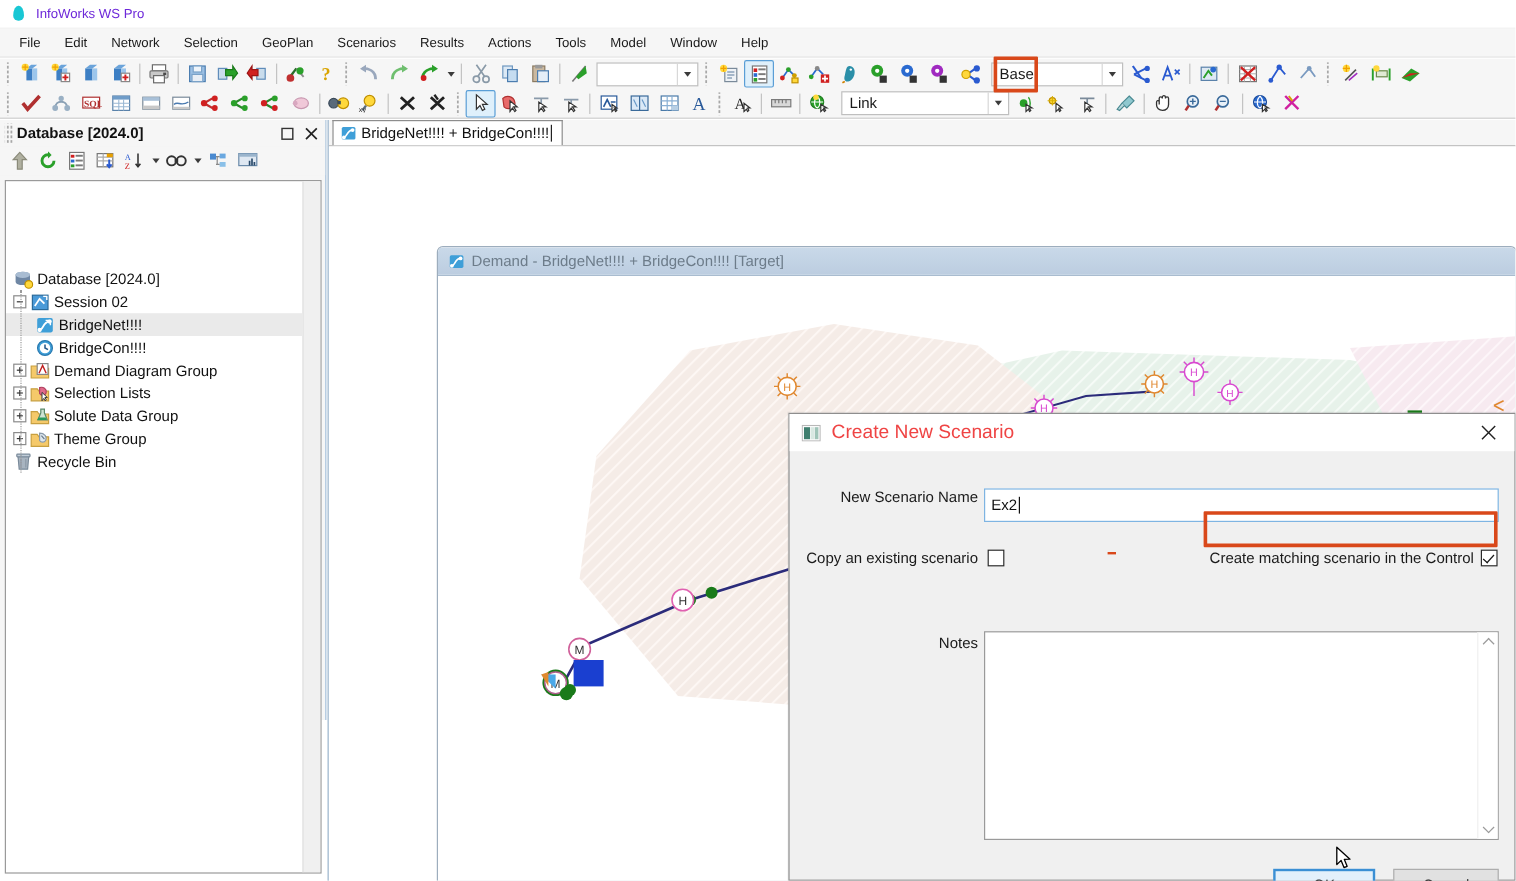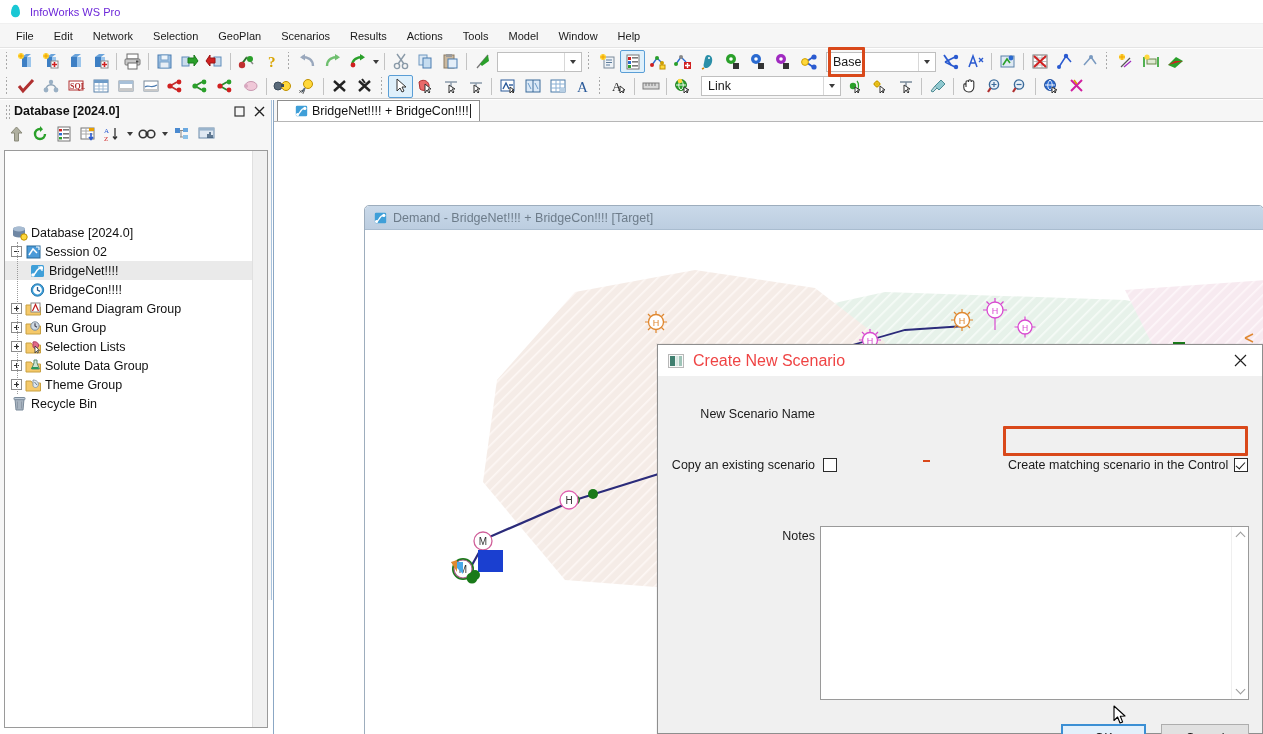--- a/index.html
+++ b/index.html
@@ -151,21 +151,21 @@
   .mdi {
     position: absolute; left: 273px; top: 100px; right: 0; bottom: 0;
     background: #ffffff; border-left: 1px solid #8ba7c4;
   }
   .mdi-tabstrip {
     position: absolute; left: 0; top: 0; right: 0; height: 22px;
     background: #f6f6f6; border-bottom: 1px solid #b6b6b6;
   }
   .mdi-tab {
     position: absolute; left: 3px; top: 0px; height: 21px;
-    display: flex; align-items: center; padding: 0 8px 0 16px;
+    display: flex; align-items: center; padding: 0 8px 0 5px;
     background: #ffffff; border: 1px solid #8d8d8d; border-bottom: none;
     font-size: 12.5px; color: #111;
   }
   .mdi-tab .ticon { width: 15px; height: 14px; margin-right: 3px; }
   .tab-caret {
     width: 1px; height: 14px; background: #222; margin-left: 1px;
   }
   .mdi-body { position: absolute; left: 0; top: 22px; right: 0; bottom: 0;
     background: #ffffff; overflow: hidden; }
 
@@ -994,30 +994,20 @@
           <span class="tindent" style="width:2px"></span>
           <span class="expander plus"></span>
           <span class="ticon"><svg width="17" height="16" viewBox="0 0 17 16">
                 <path d="M1 4 h5 l1.5 2 h8 v8 h-14.5Z" fill="#f5c96a" stroke="#c8a040"></path>
                 <rect x="6" y="2" width="9" height="9" fill="#fff" stroke="#888"></rect>
                 <path d="M7.5 10 L10.5 3.5 L13.5 10" stroke="#c02020" stroke-width="1.2" fill="none"></path>
               </svg></span>
           <span>Demand Diagram Group</span>
         </div>
 
-        <div class="tnode">
-          <span class="tindent" style="width:2px"></span>
-          <span class="expander plus"></span>
-          <span class="ticon"><svg width="17" height="16" viewBox="0 0 17 16">
-                <path d="M1 4 h5 l1.5 2 h8 v8 h-14.5Z" fill="#f5c96a" stroke="#c8a040"></path>
-                <circle cx="10" cy="6" r="4.2" fill="#cfd9e2" stroke="#7a8a9a"></circle>
-                <path d="M10 3.3 V6 L12 7.2" stroke="#445" stroke-width="1.2" fill="none"></path>
-              </svg></span>
-          <span>Run Group</span>
-        </div>
 
         <div class="tnode">
           <span class="tindent" style="width:2px"></span>
           <span class="expander plus"></span>
           <span class="ticon"><svg width="17" height="16" viewBox="0 0 17 16">
                 <path d="M1 4 h5 l1.5 2 h8 v8 h-14.5Z" fill="#f5c96a" stroke="#c8a040"></path>
                 <path d="M8 3 C11 2 14 4 13.5 7 C13 10 9 10 8 8Z" fill="#e06a8a" stroke="#b04060"></path>
                 <path d="M10 7 L10 14 L11.5 12 L12.6 14 L13.6 13.3 L12.4 11.3 L14.5 11.3Z" fill="#fff" stroke="#333" stroke-width="0.8"></path>
               </svg></span>
           <span>Selection Lists</span>
@@ -1213,20 +1203,24 @@
         <svg width="13" height="13" viewBox="0 0 13 13">
             <path d="M1 1 L12 12 M12 1 L1 12" stroke="#222" stroke-width="1.2"></path>
           </svg>
       </span>
     </div>
 
     <div class="dlg-body">
 
       <div class="frow" style="left:0; top:31px; width:606px;">
         <span class="flabel" style="width:157px;">New Scenario Name</span>
+        <span class="fld" style="width:429px; margin-left:5px;">
+          <span>Ex2</span>
+            <span class="caret-txt"></span>
+        </span>
       </div>
 
       <div class="frow" style="left:0; top:82px; width:606px;">
         <span class="flabel" style="width:157px;">Copy an existing scenario</span>
         <span class="cbx" style="margin-left:8px;"></span>
       </div>
 
       <div class="dash-artifact" style="left:265px; top:84px;"></div>
 
       <div class="frow" style="left:350px; top:82px;">

